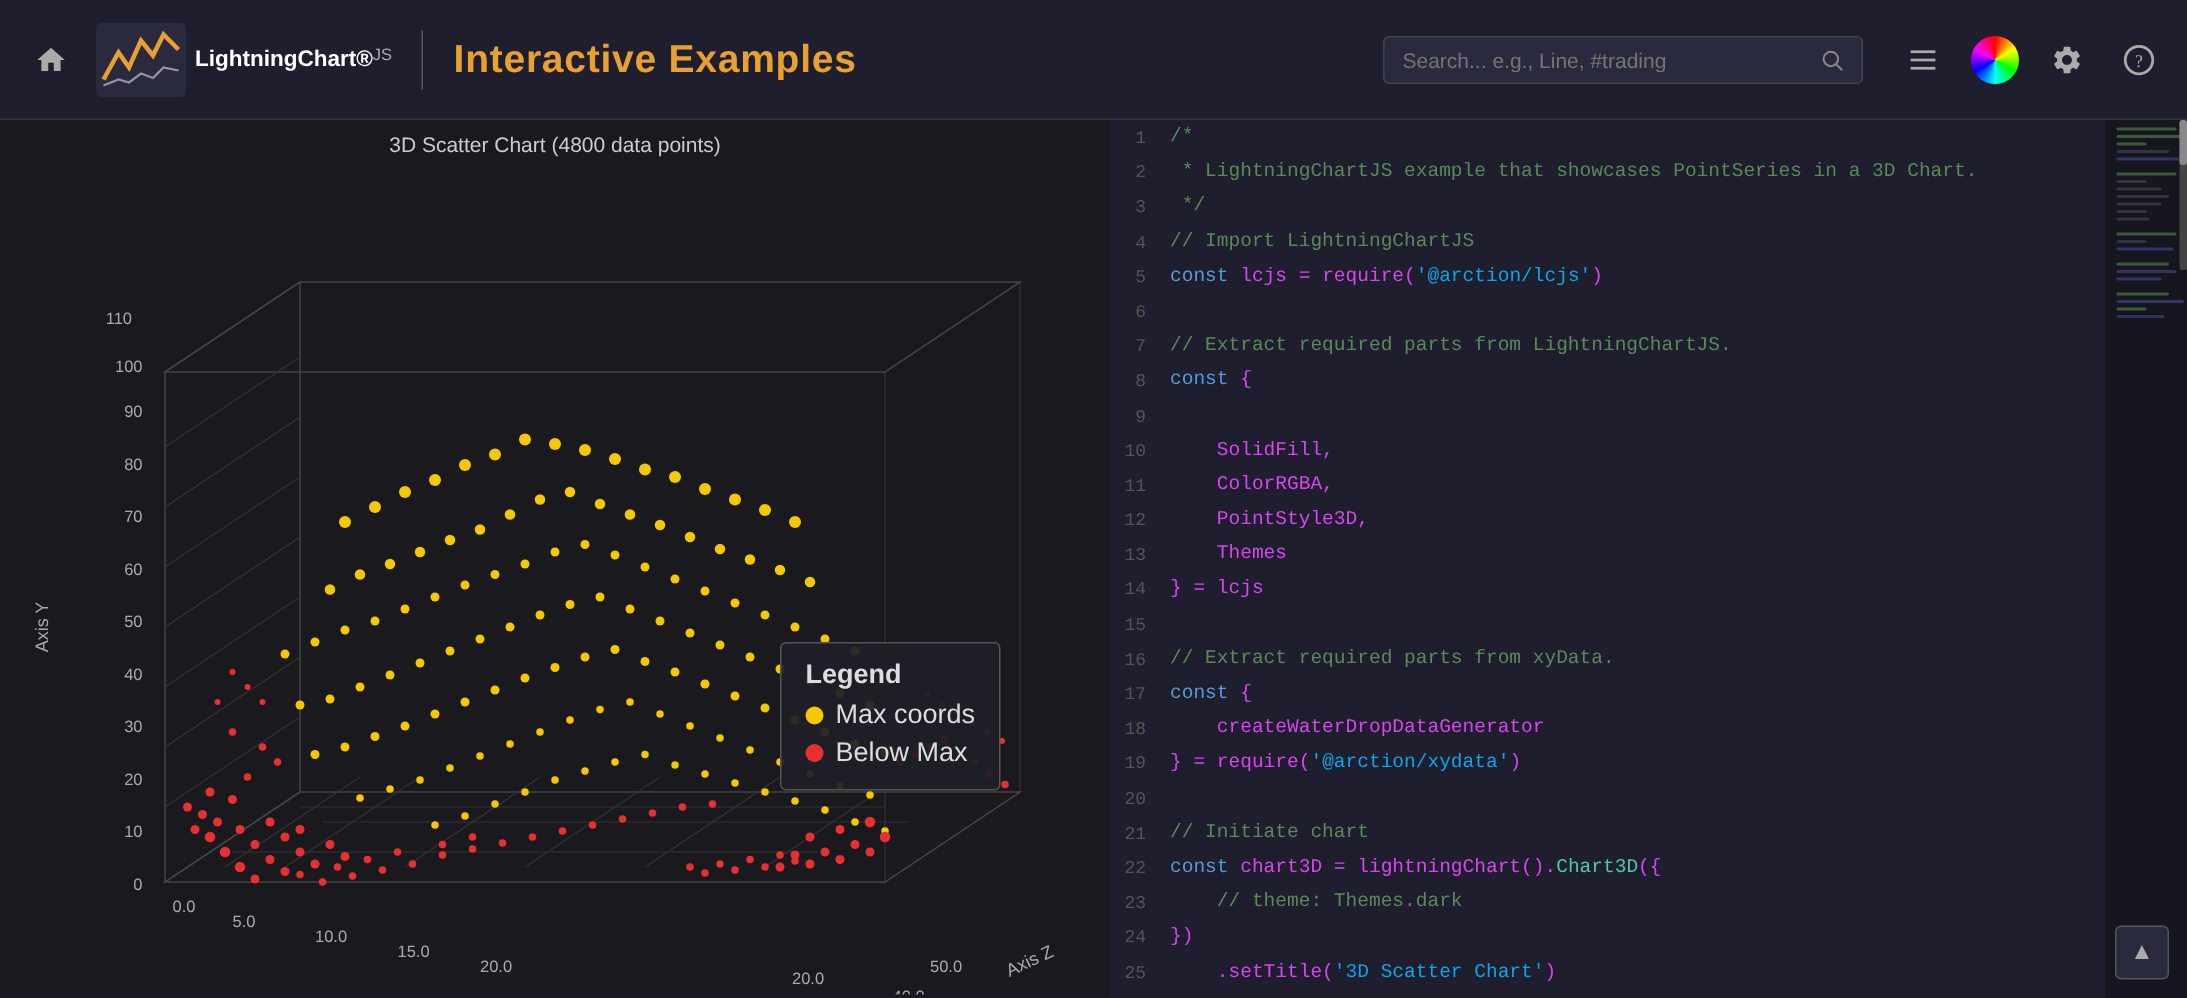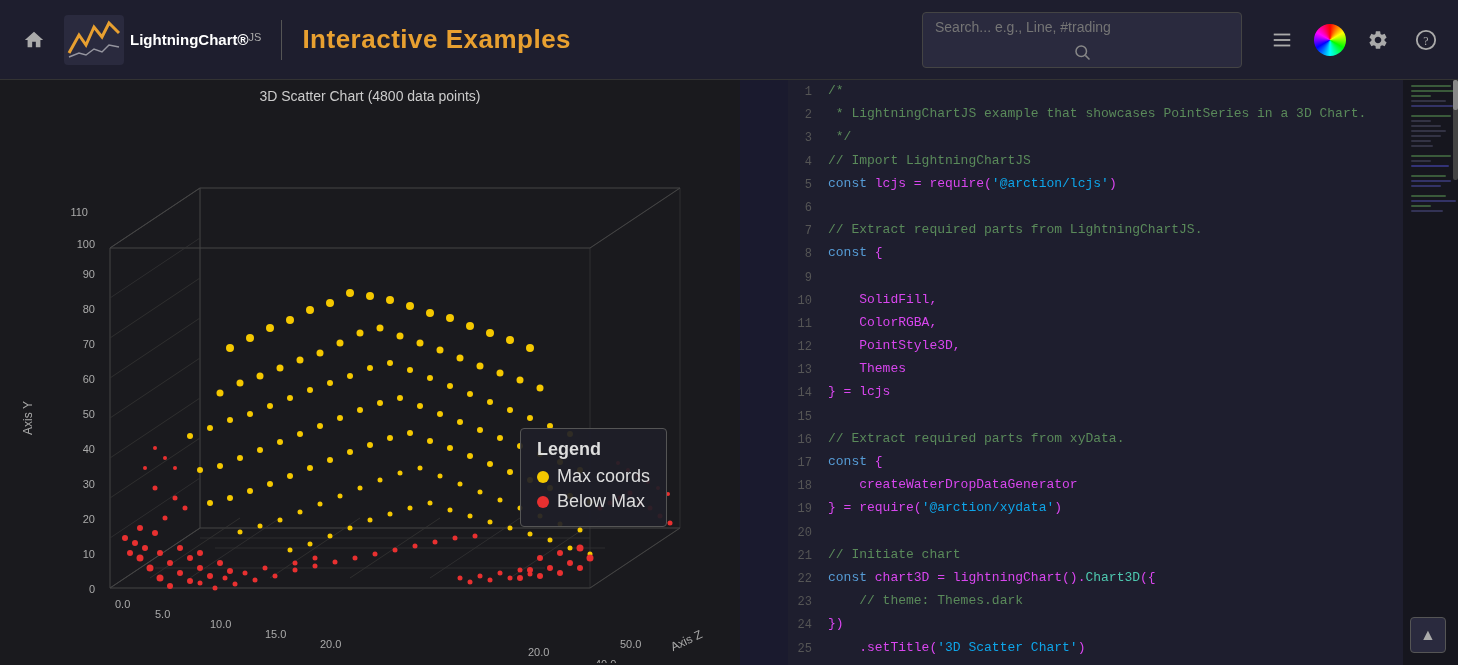--- a/index.html
+++ b/index.html
@@ -29,21 +29,20 @@
     }
     .header-title {
       font-size: 26px; color: #e8a030; font-weight: 700; letter-spacing: 0.5px;
     }
     .header-search {
       margin-left: auto;
       display: flex; align-items: center;
       background: #2a2a3e; border: 1px solid #444; border-radius: 4px;
       padding: 6px 12px; gap: 8px;
       width: 320px;
-      flex-direction: column;
     }
     .search-input {
       background: none; border: none; outline: none;
       color: #aaa; font-size: 14px; width: 100%;
     }
     .header-icons {
       display: flex; align-items: center; gap: 16px; margin-left: 12px;
     }
     .header-icon {
       color: #aaa; font-size: 20px; cursor: pointer;
@@ -51,21 +50,20 @@
     }
     .header-icon.color-wheel {
       width: 32px; height: 32px; border-radius: 50%;
       background: conic-gradient(red, yellow, lime, cyan, blue, magenta, red);
     }
 
     
     .main {
       display: flex;
       height: calc(665px - 80px);
-      gap: 48px;
     }
 
     
     .chart-area {
       width: 740px;
       background: #1a1a1e;
       position: relative;
       overflow: hidden;
     }
     .chart-title {

